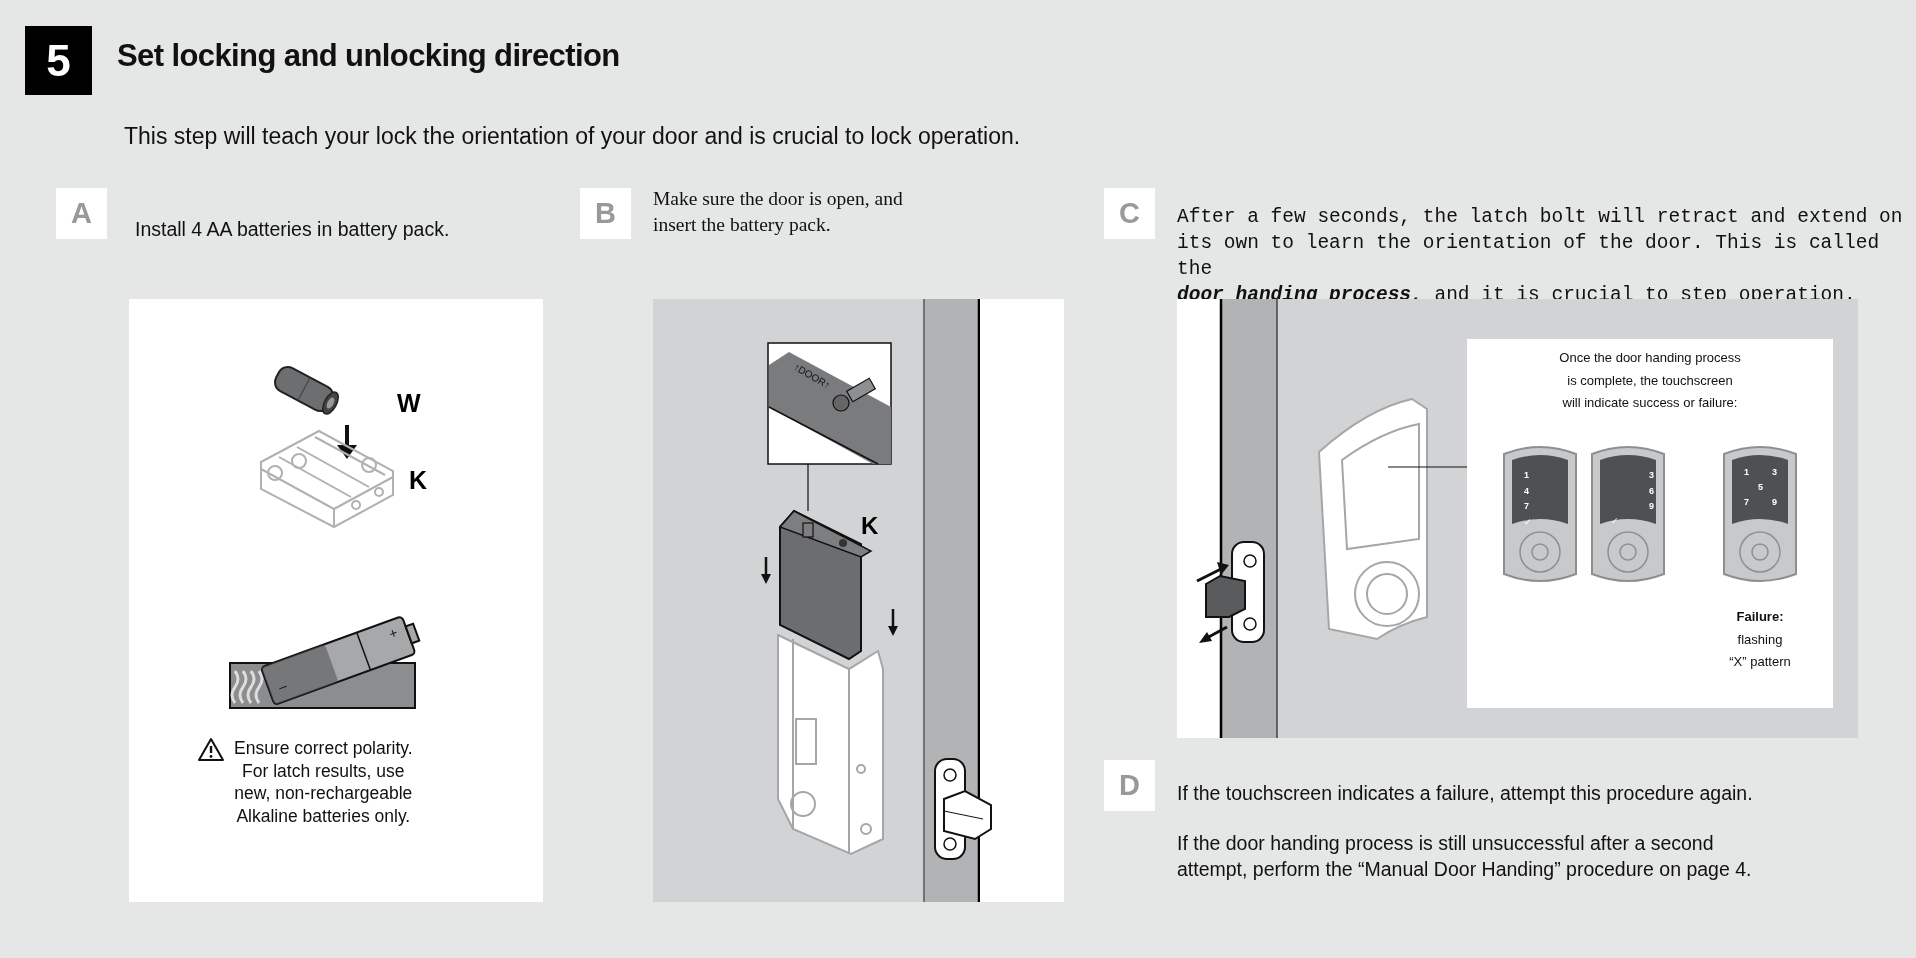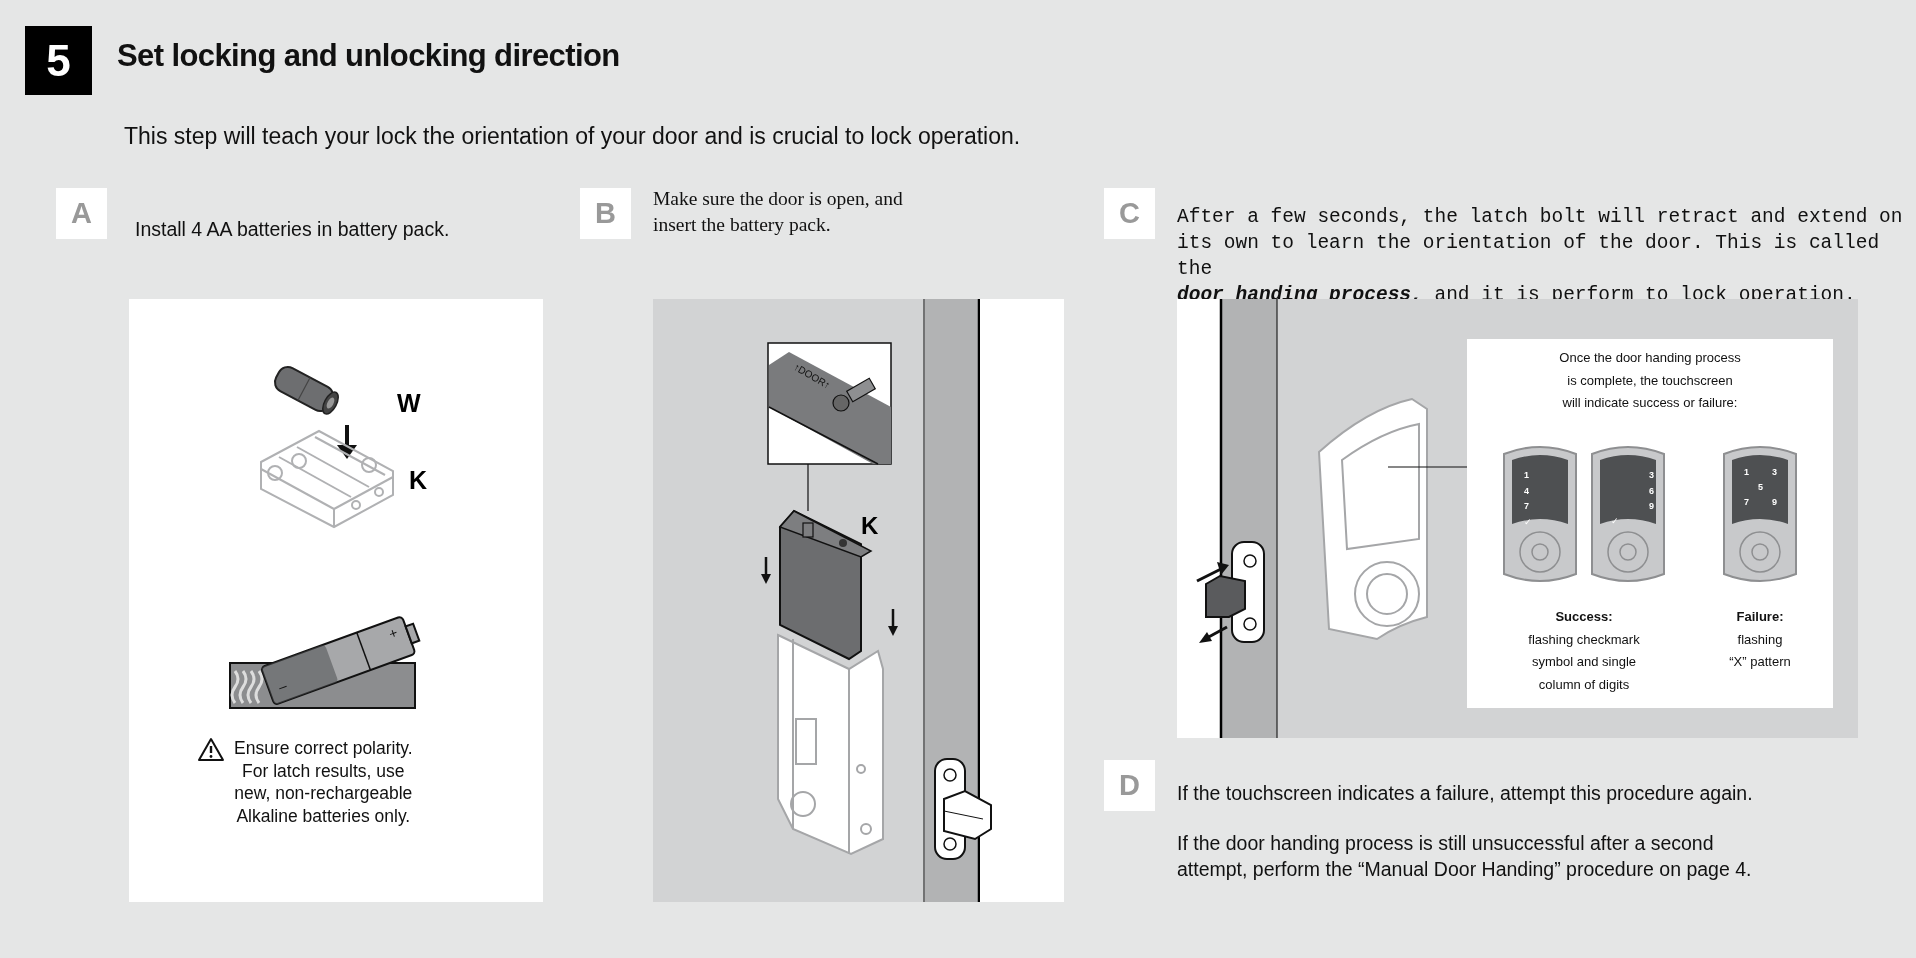--- a/index.html
+++ b/index.html
@@ -151,21 +151,21 @@
       <path d="M291,500 L312,492 L338,506 L338,530 L322,540 L291,532 Z" fill="#fff" stroke="#111" stroke-width="2"></path>
       <line x1="291" y1="512" x2="330" y2="520" stroke="#111" stroke-width="1"></line>
     </g>
   </svg>
 </div>
 
 <div class="abs letter" style="left:1104px;top:188px;">C</div>
 <div class="abs ptext" style="left:1177px;top:204px;font-family:Liberation Mono, monospace;">
   <div>After a few seconds, the latch bolt will retract and extend on</div>
   <div>its own to learn the orientation of the door.  This is called the</div>
-  <div><b><i>door handing process,</i></b><span> and it is perform to lock operation.</span></div>
+  <div><b><i>door handing process,</i></b><span> and it is crucial to step operation.</span></div>
 </div>
 
 <div class="abs panel" style="left:1177px;top:299px;width:681px;height:439px;background:#d2d3d4;">
   <svg width="681" height="439">
     <rect x="0" y="0" width="43" height="439" fill="#fff"></rect>
     <rect x="43" y="0" width="57" height="439" fill="#b2b3b4"></rect>
     <line x1="44" y1="0" x2="44" y2="439" stroke="#000" stroke-width="2.5"></line>
     <line x1="100" y1="0" x2="100" y2="439" stroke="#222" stroke-width="1.2"></line>
 
     <g>
@@ -229,26 +229,20 @@
   <div class="abs" style="left:595px;top:168px;color:#fff;font-size:9px;font-weight:bold;">3</div>
   <div class="abs" style="left:581px;top:183px;color:#fff;font-size:9px;font-weight:bold;">5</div>
   <div class="abs" style="left:567px;top:198px;color:#fff;font-size:9px;font-weight:bold;">7</div>
   <div class="abs" style="left:595px;top:198px;color:#fff;font-size:9px;font-weight:bold;">9</div>
 
   <div class="abs cap" style="left:290px;top:48px;width:366px;">
     <div>Once the door handing process</div>
     <div>is complete, the touchscreen</div>
     <div>will indicate success or failure:</div>
   </div>
-  <div class="abs cap" style="left:318px;top:307px;width:178px;">
-    <div><b>Success:</b></div>
-    <div>flashing checkmark</div>
-    <div>symbol and single</div>
-    <div>column of digits</div>
-  </div>
   <div class="abs cap" style="left:530px;top:307px;width:106px;">
     <div><b>Failure:</b></div>
     <div>flashing</div>
     <div>“X” pattern</div>
   </div>
 </div>
 
 <div class="abs letter" style="left:1104px;top:760px;">D</div>
 <div class="abs ptext" style="left:1177px;top:780px;">If the touchscreen indicates a failure, attempt this procedure again.</div>
 <div class="abs ptext" style="left:1177px;top:830px;">

